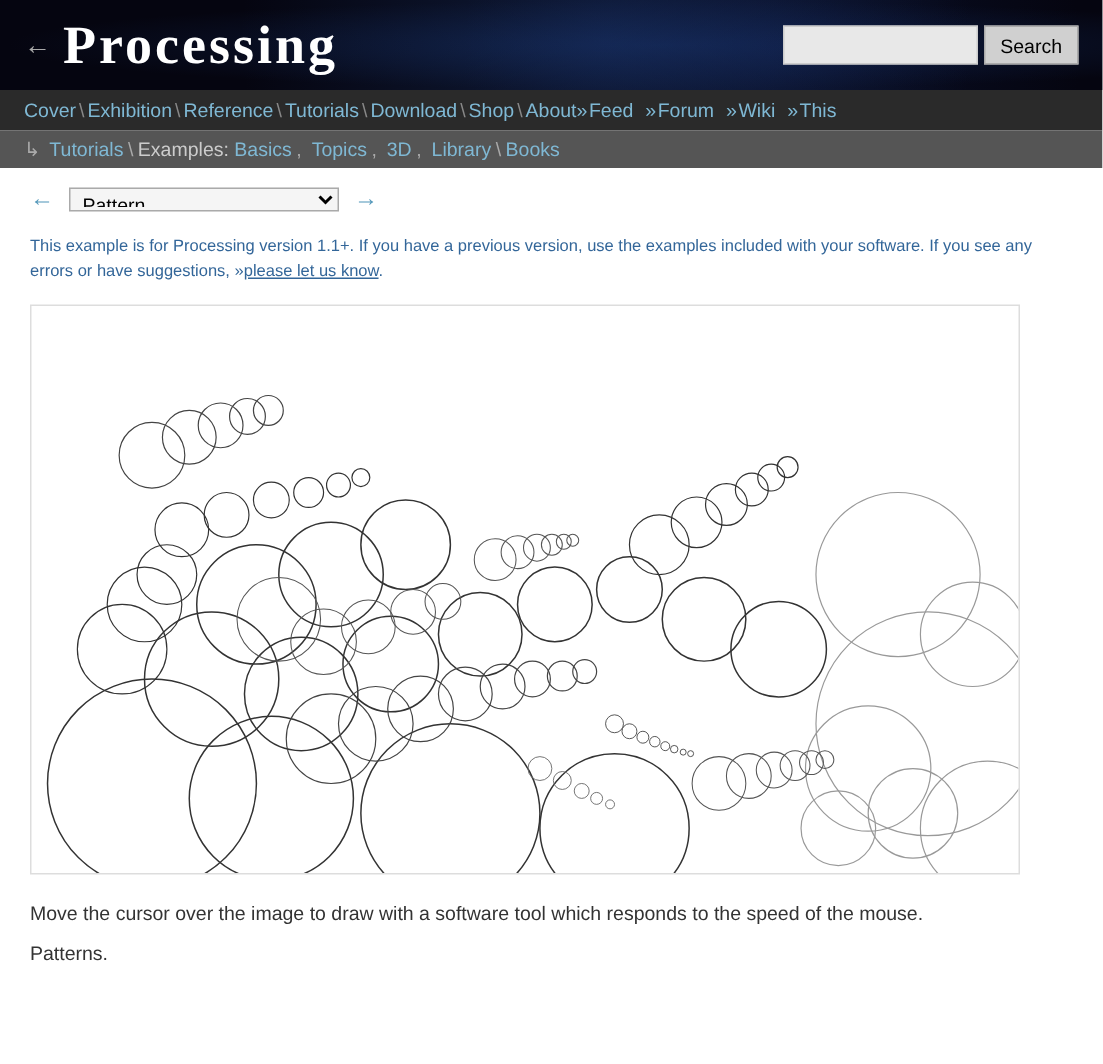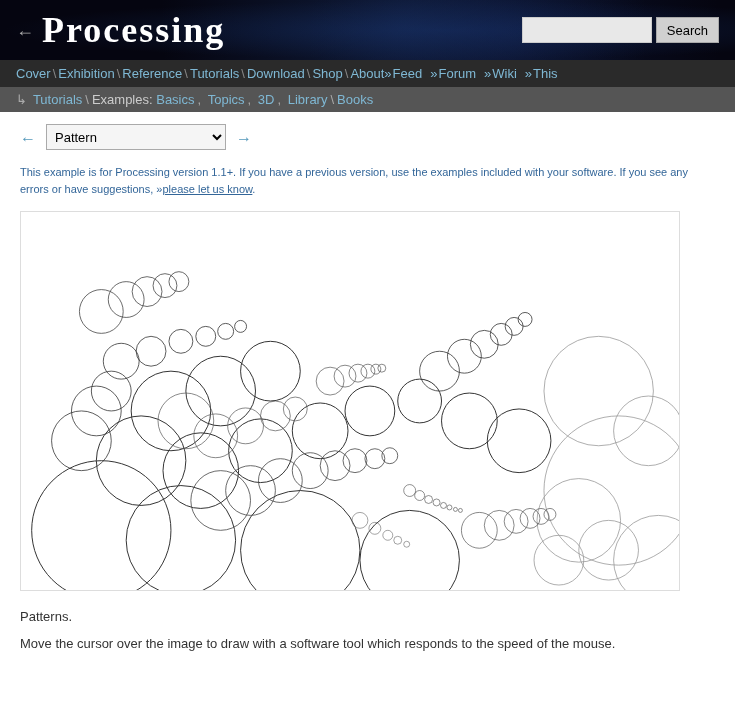--- a/index.html
+++ b/index.html
@@ -131,21 +131,21 @@
     .nav-arrow-btn {
       background: none;
       border: none;
       cursor: pointer;
       font-size: 16px;
       color: #5599bb;
       padding: 0;
     }
     .dropdown-select {
       width: 180px;
-      height: 26px;
+      height: 16px;
       border: 1px solid #aaa;
       font-size: 13px;
       background: #f5f5f5;
       padding: 2px 4px;
     }
 
     
     .info-text {
       color: #336699;
       font-size: 11px;
@@ -341,17 +341,17 @@
       <circle cx="460" cy="320" r="18" fill="none" stroke="#555" stroke-width="0.7"></circle>
       <circle cx="480" cy="315" r="15" fill="none" stroke="#555" stroke-width="0.7"></circle>
       <circle cx="497" cy="311" r="12" fill="none" stroke="#555" stroke-width="0.7"></circle>
       <circle cx="511" cy="308" r="10" fill="none" stroke="#555" stroke-width="0.7"></circle>
       <circle cx="522" cy="306" r="8" fill="none" stroke="#555" stroke-width="0.7"></circle>
       <circle cx="531" cy="304" r="6" fill="none" stroke="#555" stroke-width="0.7"></circle>
     </svg>
   </div>
 
   <div class="description">
+    <p>Move the cursor over the image to draw with a software tool which responds to the speed of the mouse.</p>
     <p>Patterns.</p>
-    <p>Move the cursor over the image to draw with a software tool which responds to the speed of the mouse.</p>
   </div>
 
 </div>
 
 </body></html>

